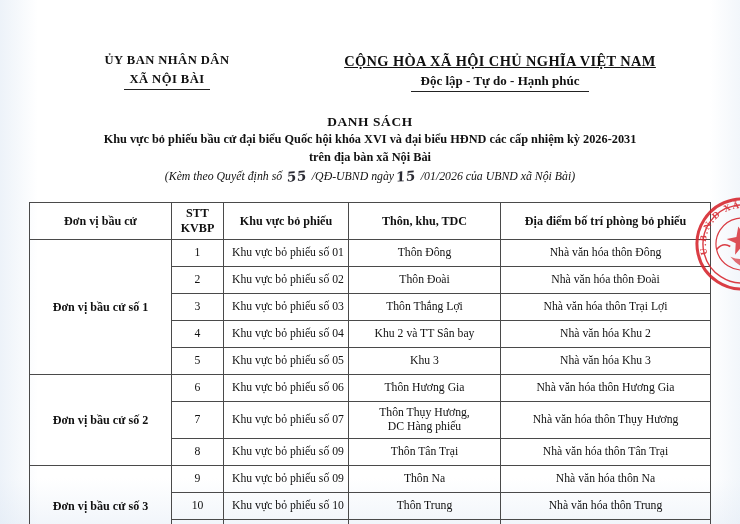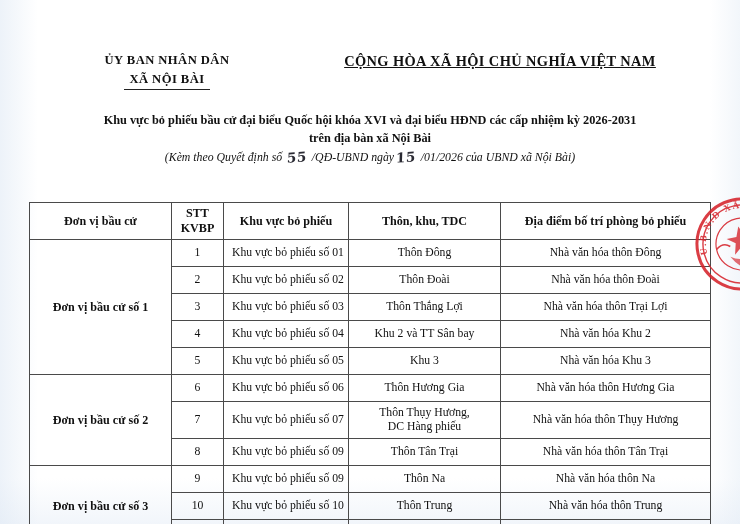--- a/index.html
+++ b/index.html
@@ -189,24 +189,26 @@
 
 <div class="page">
 
   <div class="letterhead">
     <div class="lh-left">
       <div class="lh-l1">ỦY BAN NHÂN DÂN</div>
       <div><span class="lh-l2">XÃ NỘI BÀI</span></div>
     </div>
     <div class="lh-right">
       <div class="lh-nat1">CỘNG HÒA XÃ HỘI CHỦ NGHĨA VIỆT NAM</div>
+      <div><span class="lh-nat2">Độc lập - Tự do - Hạnh phúc</span></div>
     </div>
   </div>
 
   <div class="doc-title-block">
+    <div class="doc-title">DANH SÁCH</div>
     <div class="doc-sub">Khu vực bỏ phiếu bầu cử đại biểu Quốc hội khóa XVI và đại biểu HĐND các cấp nhiệm kỳ 2026-2031</div>
     <div class="doc-sub">trên địa bàn xã Nội Bài</div>
     <div class="doc-note">
       <span>(Kèm theo Quyết định số</span>
       <span class="handwritten">55</span>
       <span>/QĐ-UBND ngày</span><span class="handwritten">15</span>
       <span>/01/2026 của UBND xã Nội Bài)</span>
     </div>
   </div>
 

